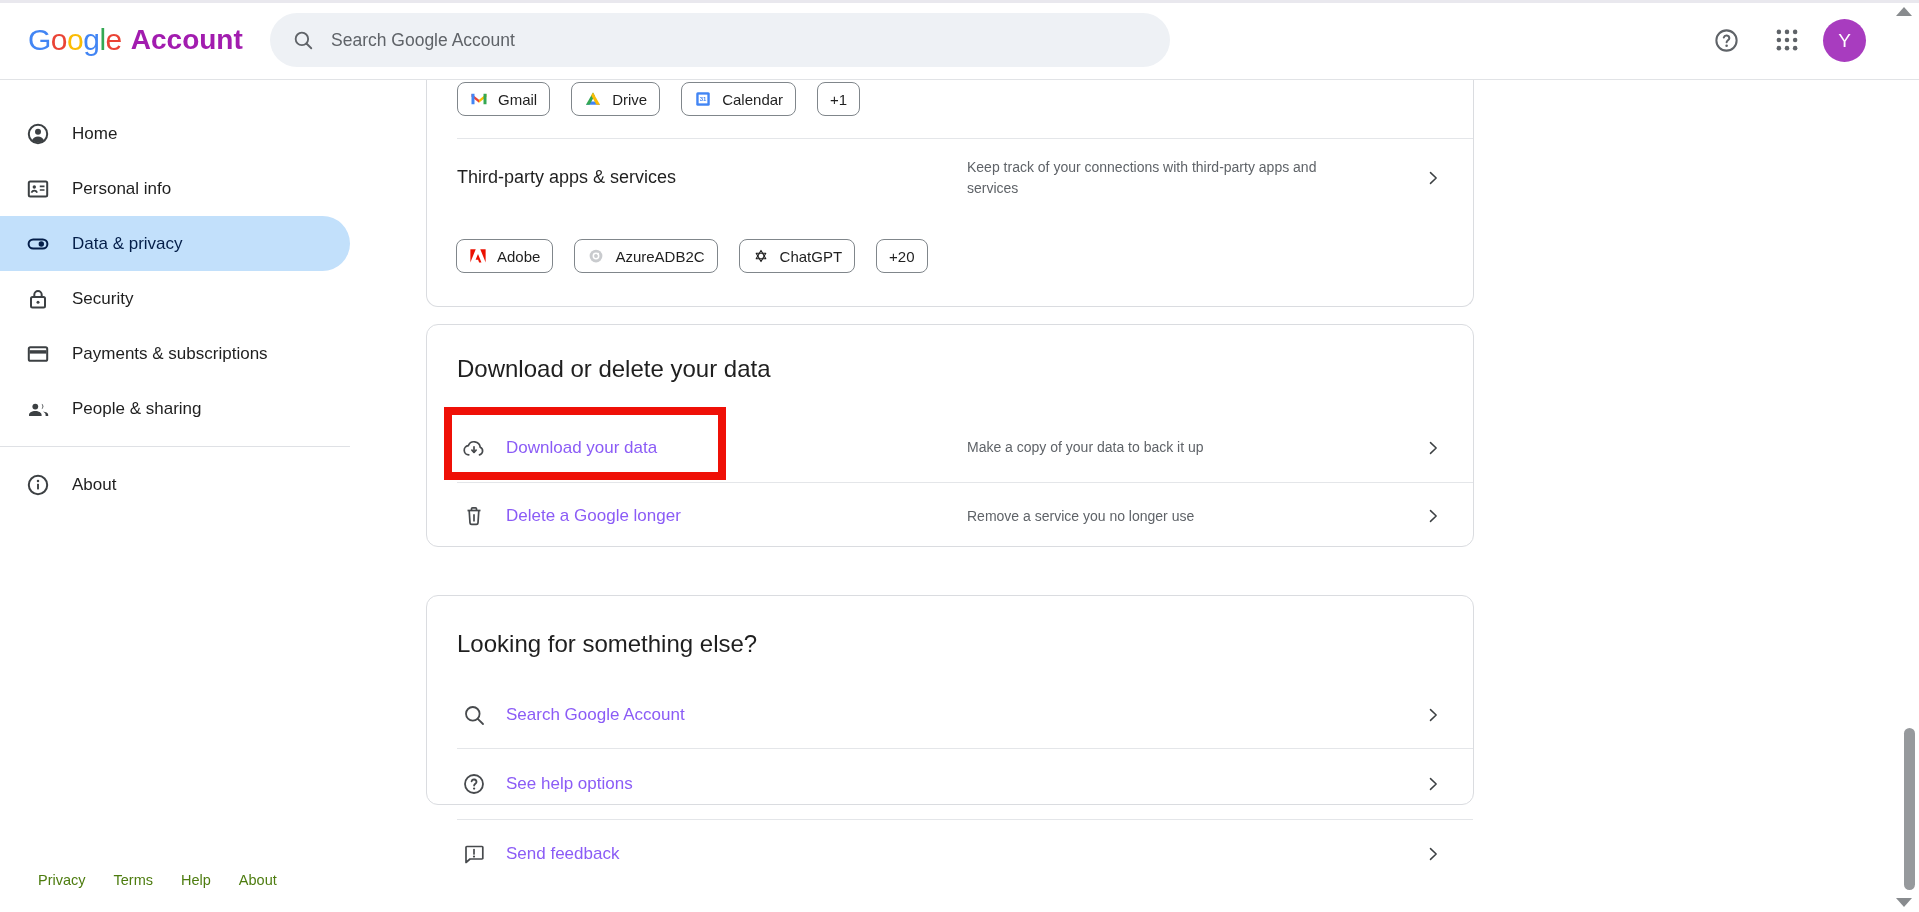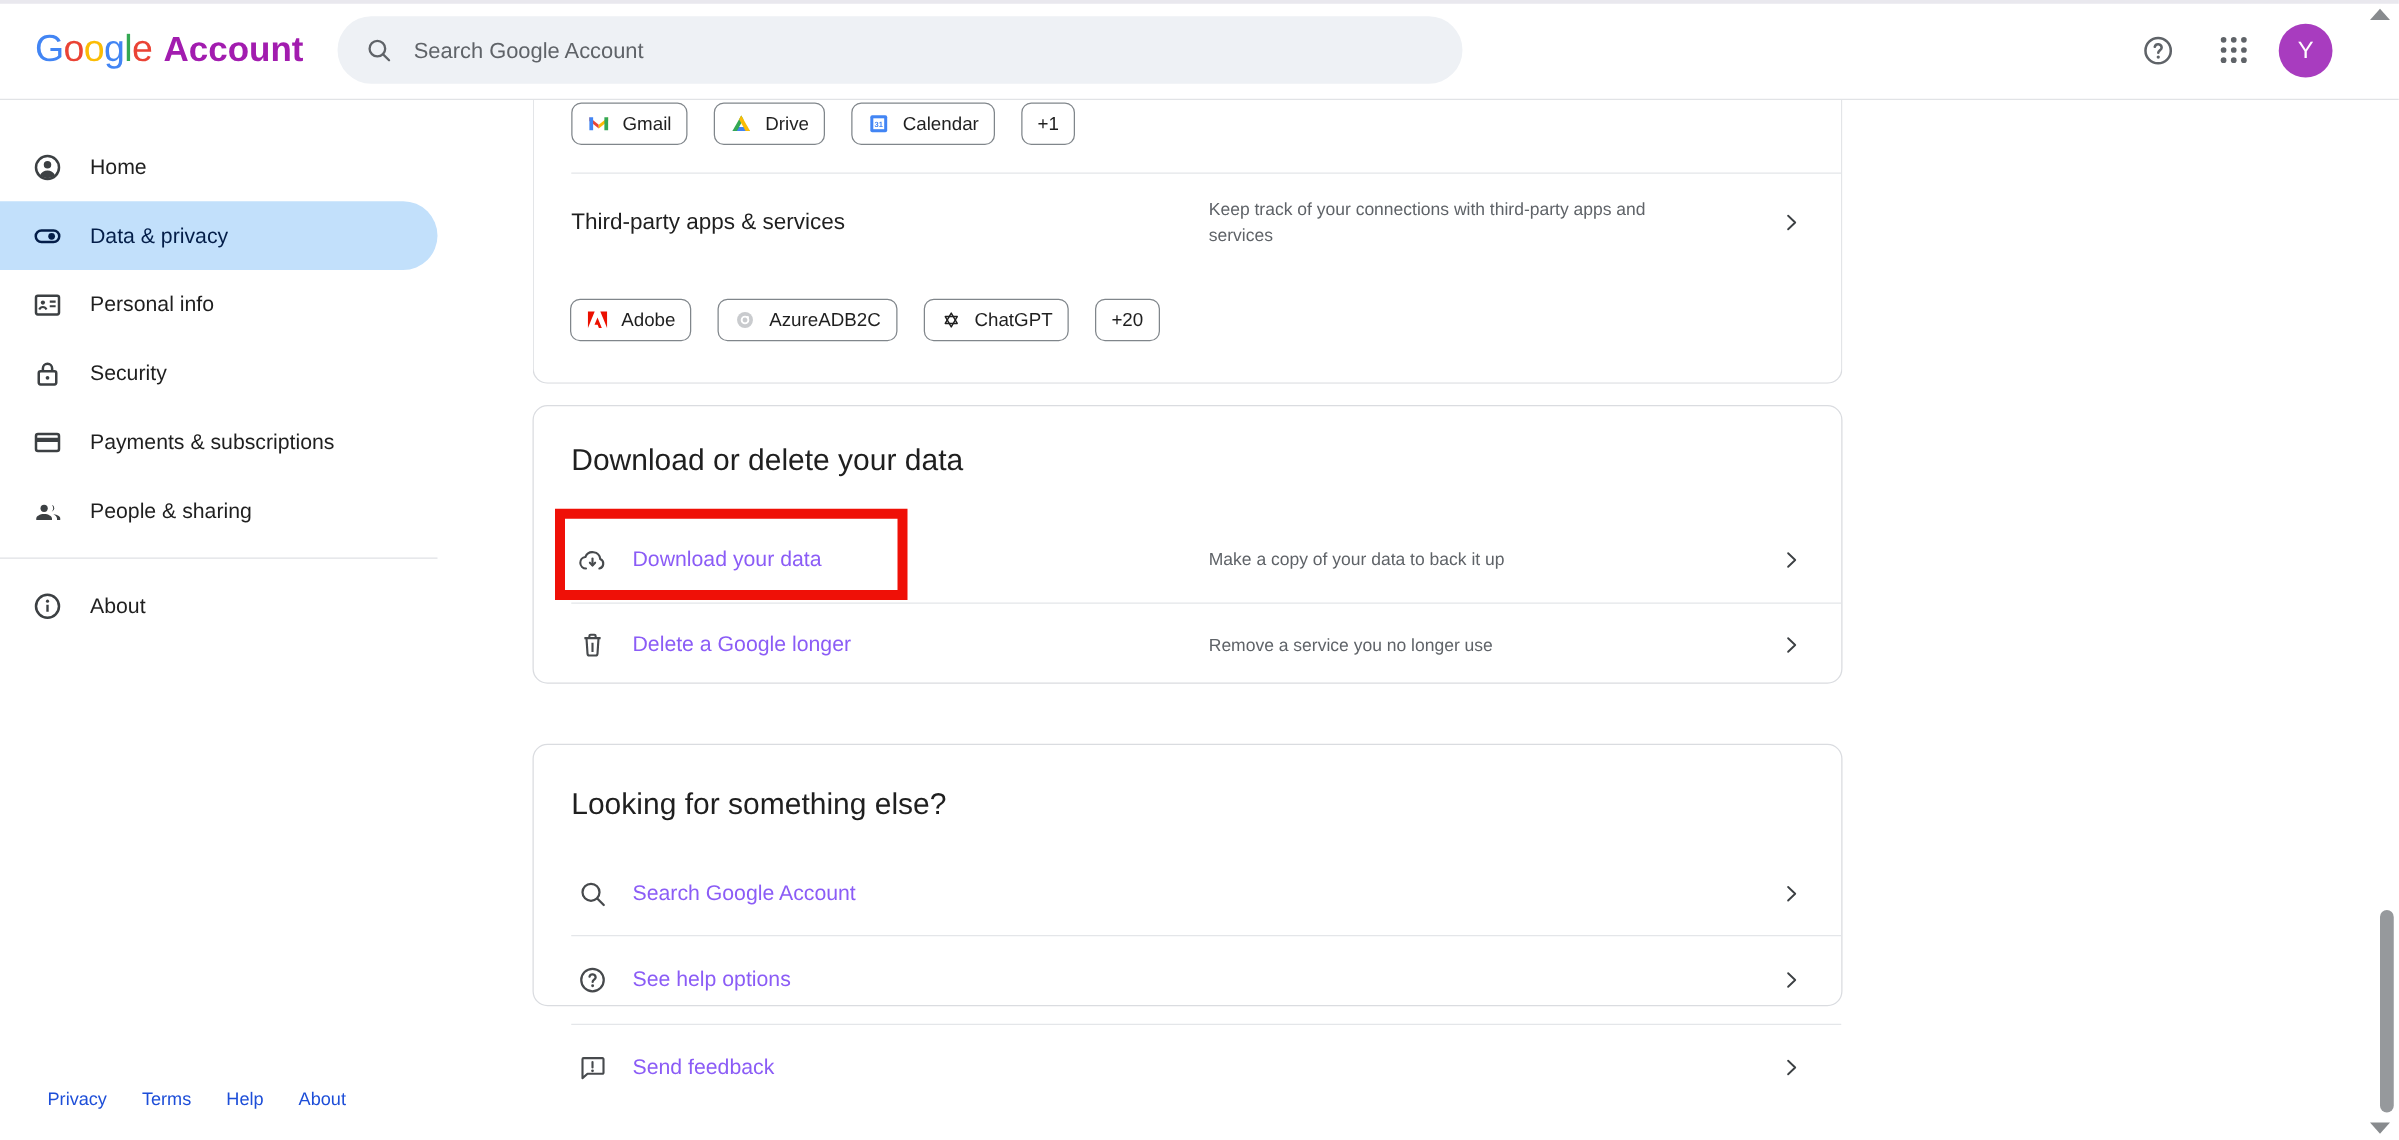--- a/index.html
+++ b/index.html
@@ -83,21 +83,21 @@
   #row-delete { height:66px; }
   #row-acct-search { height:67px; margin-top:22px; }
   #row-help { height:70px; }
   #row-feedback { height:67px; }
 
   .red-box { position:absolute; left:17px; top:82px; width:282px; height:73px;
     border:8px solid #ef1007; z-index:5; pointer-events:none; }
 
   
   .footer { position:absolute; left:38px; top:872px; display:flex; gap:28px; }
-  .footer span { font-size:14.5px; color:#1d4ed8; cursor:pointer; }
+  .footer span { font-size:14.5px; color:#4d7c0f; cursor:pointer; }
 </style>
 </head>
 <body>
 
 <div class="top-strip"></div>
 
 <header>
   <div class="logo">
     <span class="bl l-blue">G</span>
       <span class="bl l-red">o</span>
@@ -145,35 +145,35 @@
 
 <nav>
   <div class="nav-item">
     <span class="nicon"><svg width="24" height="24" viewBox="0 0 24 24" fill="none">
           <circle cx="12" cy="12" r="9.2" stroke="currentColor" stroke-width="2"></circle>
           <circle cx="12" cy="9.8" r="3" fill="currentColor"></circle>
           <path d="M5.9 18.2c1.2-2.4 3.5-3.8 6.1-3.8s4.9 1.4 6.1 3.8a9.2 9.2 0 0 1-12.2 0z" fill="currentColor"></path>
         </svg></span>
     <span>Home</span>
   </div>
-  <div class="nav-item selected">
-    <span class="nicon"><svg width="24" height="24" viewBox="0 0 24 24" fill="none">
-          <rect x="2.6" y="7.4" width="18.8" height="9.2" rx="4.6" stroke="currentColor" stroke-width="2"></rect>
-          <circle cx="15.3" cy="12" r="2.7" fill="currentColor"></circle>
-        </svg></span>
-    <span>Data &amp; privacy</span>
-  </div>
   <div class="nav-item">
     <span class="nicon"><svg width="24" height="24" viewBox="0 0 24 24" fill="none" stroke="currentColor" stroke-width="2">
           <rect x="2.8" y="4.5" width="18.4" height="15" rx="1.5"></rect>
           <circle cx="8.3" cy="10" r="1.7" fill="currentColor" stroke="none"></circle>
           <path d="M5.4 15.6c.6-1.3 1.7-2 2.9-2s2.3.7 2.9 2" stroke-width="1.7"></path>
           <path d="M13.8 9.3h4.7M13.8 13h4.7" stroke-width="1.7"></path>
         </svg></span>
     <span>Personal info</span>
+  </div>
+  <div class="nav-item selected">
+    <span class="nicon"><svg width="24" height="24" viewBox="0 0 24 24" fill="none">
+          <rect x="2.6" y="7.4" width="18.8" height="9.2" rx="4.6" stroke="currentColor" stroke-width="2"></rect>
+          <circle cx="15.3" cy="12" r="2.7" fill="currentColor"></circle>
+        </svg></span>
+    <span>Data &amp; privacy</span>
   </div>
   <div class="nav-item">
     <span class="nicon"><svg width="24" height="24" viewBox="0 0 24 24" fill="none" stroke="currentColor" stroke-width="2">
           <rect x="5" y="10" width="14" height="10.5" rx="1.5"></rect>
           <path d="M8.3 10V7.7a3.7 3.7 0 0 1 7.4 0V10"></path>
           <circle cx="12" cy="15.2" r="1.5" fill="currentColor" stroke="none"></circle>
         </svg></span>
     <span>Security</span>
   </div>
   <div class="nav-item">

